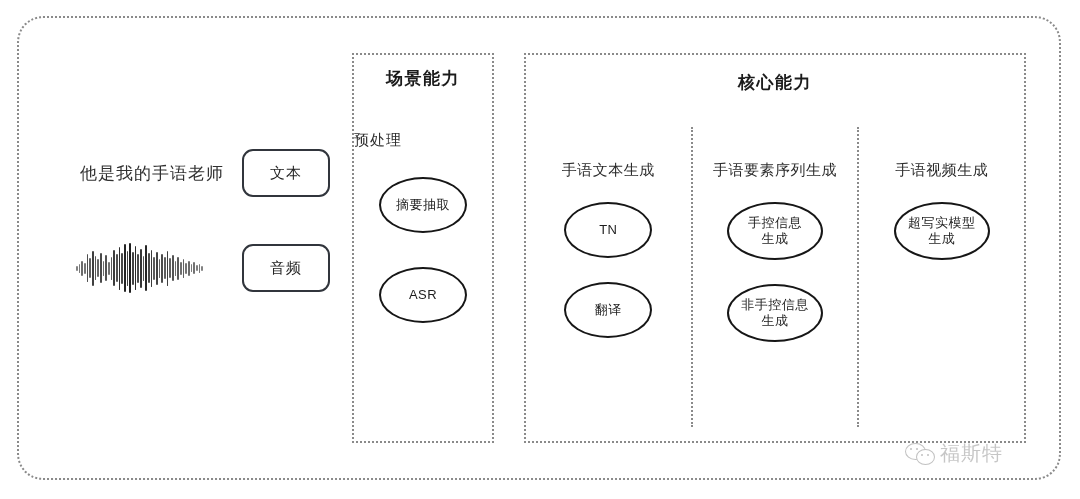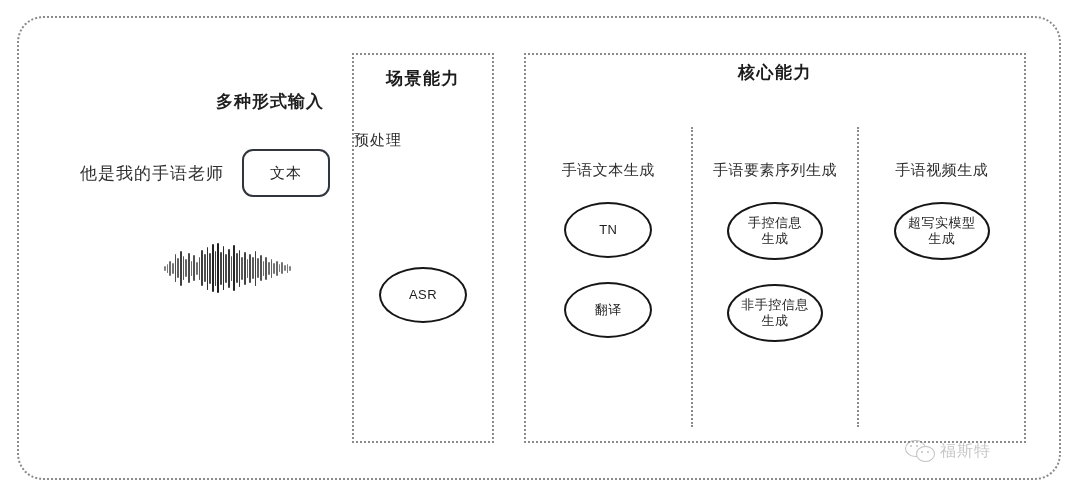--- a/index.html
+++ b/index.html
@@ -225,21 +225,21 @@
   
   .core-panel {
     position: absolute;
     left: 524px;
     top: 53px;
     width: 502px;
     height: 390px;
     border: 2px dotted #8a8a8a;
     box-sizing: border-box;
   }
-  .core-panel .panel-title { top: 6px; }
+  .core-panel .panel-title { top: 16px; }
 
   .core-cols {
     position: absolute;
     left: 0; top: 72px;
     width: 100%;
     height: 300px;
     display: flex;
   }
   .core-col {
     flex: 1;
@@ -298,33 +298,32 @@
     position: absolute;
     width: 2px; height: 2px;
     background: #6d6d6d;
     border-radius: 50%;
   }
   .wm-logo .d1 { left: 5px;  top: 5px; }
   .wm-logo .d2 { left: 11px; top: 5px; }
   .wm-logo .d3 { left: 16px; top: 11px; }
   .wm-logo .d4 { left: 22px; top: 11px; }
   .wm-text {
-    font-size: 16px;
+    font-size: 20px;
     letter-spacing: 1px;
     color: #7a7a7a;
   }
 </style>
 </head>
 <body>
 
 <div class="outer-frame"></div>
 
 <div class="input-area">
 
-  <div class="input-title">多种形式输入</div>
 
   <div class="input-row row-text">
     <div class="sentence">他是我的手语老师</div>
     <div class="pill">文本</div>
   </div>
 
   <div class="input-row row-audio">
     <div class="waveform" id="waveform">
         <i style="height: 5px; background: rgb(129, 129, 129); width: 2px;"></i>
         <i style="height: 9px; background: rgb(120, 120, 120); width: 1.5px;"></i>
@@ -368,27 +367,29 @@
         <i style="height: 13px; background: rgb(111, 111, 111); width: 2px;"></i>
         <i style="height: 19px; background: rgb(98, 98, 98); width: 1.5px;"></i>
         <i style="height: 11px; background: rgb(116, 116, 116); width: 1.5px;"></i>
         <i style="height: 15px; background: rgb(107, 107, 107); width: 2px;"></i>
         <i style="height: 8px; background: rgb(122, 122, 122); width: 1.5px;"></i>
         <i style="height: 12px; background: rgb(114, 114, 114); width: 1.5px;"></i>
         <i style="height: 6px; background: rgb(127, 127, 127); width: 2px;"></i>
         <i style="height: 9px; background: rgb(120, 120, 120); width: 1.5px;"></i>
         <i style="height: 5px; background: rgb(130, 130, 130); width: 1.5px;"></i>
       </div>
+    <div class="pill">音频</div>
   </div>
 
 </div>
 
 <div class="scene-panel">
   <div class="panel-title">场景能力</div>
   <div class="scene-sub">预处理</div>
+  <div class="ellipse sc-e0">摘要抽取</div>
   <div class="ellipse sc-e1">ASR</div>
 </div>
 
 <div class="core-panel">
   <div class="panel-title">核心能力</div>
 
   <div class="core-cols">
 
     <div class="core-col">
       <div class="col-title">手语文本生成</div>

